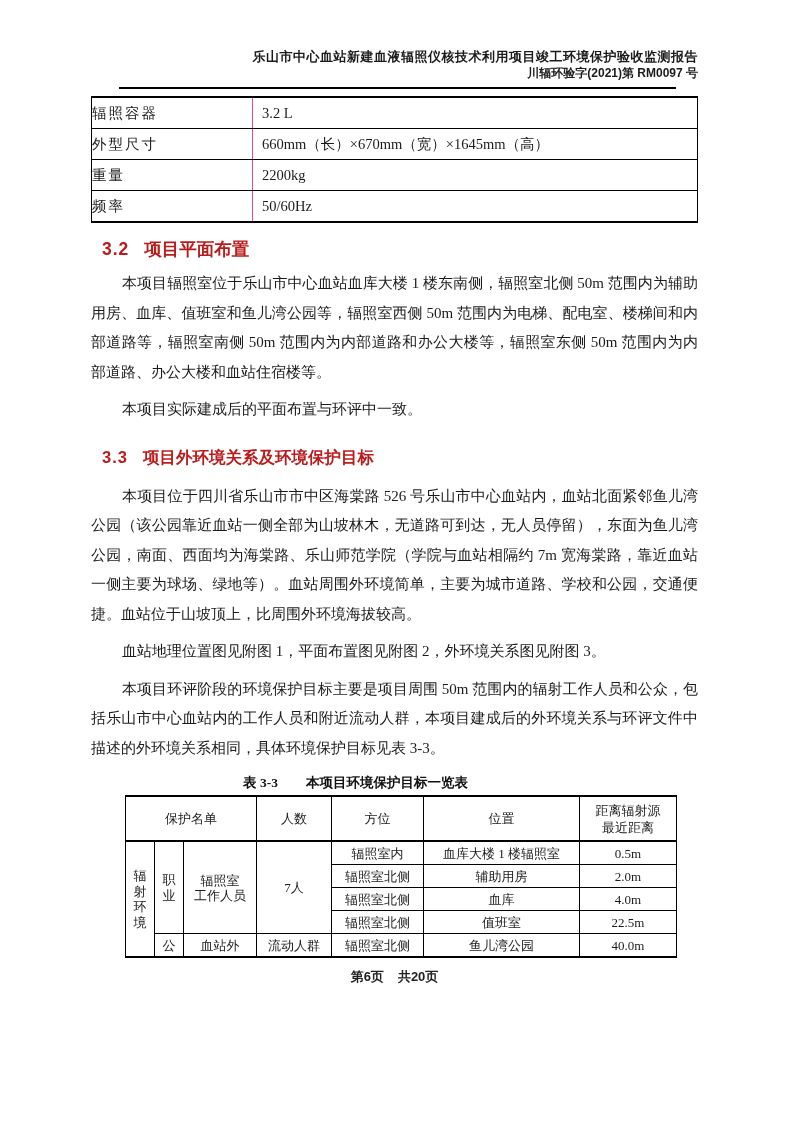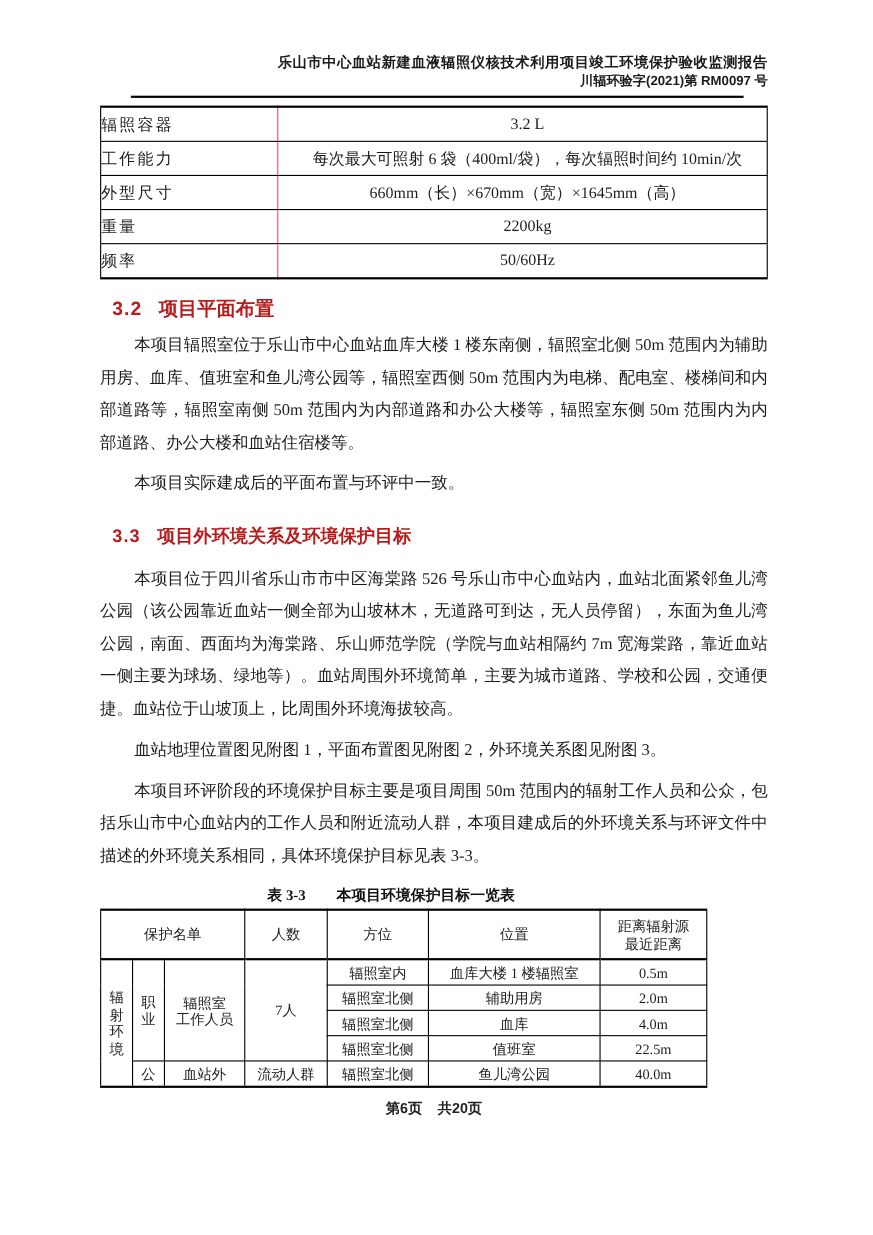--- a/index.html
+++ b/index.html
@@ -18,38 +18,38 @@
   table{border-collapse:collapse;}
   .spec-table{
     width:100%;margin-top:7px;table-layout:fixed;
     border-top:2px solid #000;border-bottom:2px solid #000;
     border-left:1px solid #000;border-right:1px solid #000;
     font-size:14.5px;
   }
   .spec-table td{border-bottom:1px solid #000;height:30px;padding:0;}
   .spec-table tr:last-child td{border-bottom:none;}
   .spec-table td.spec-label{width:160px;text-align:left;border-right:1px solid #ec4899;letter-spacing:2px;}
-  .spec-table td.spec-value{padding-left:9px;text-align:center;}
+  .spec-table td.spec-value{padding-left:9px;}
   
   .sec{font-family:"Liberation Sans","DejaVu Sans",sans-serif;font-weight:bold;color:#b91c1c;
        margin:0;padding-left:11px;line-height:24px;}
   .sec-32{font-size:17.5px;margin-top:14px;}
   .sec-33{font-size:16.5px;margin-top:20px;}
   .sec .sec-num{margin-right:15px;letter-spacing:1px;}
   
   p.body-para{font-size:15px;line-height:29.5px;text-align:justify;
       text-indent:31px;margin:8px 0 0 0;}
   p.p3{margin-top:13px;}
   
   .tbl-caption{margin-top:11px;width:551px;margin-left:34px;text-align:center;
       padding-right:90px;box-sizing:border-box;
       font-size:13.5px;font-weight:bold;color:#111;}
   .tbl-caption .cap-label{margin-right:28px;}
   .prot-table{
-    width:551px;margin-top:3px;table-layout:fixed;font-size:13px;
+    width:551px;margin-left:34px;margin-top:3px;table-layout:fixed;font-size:13px;
     border-top:2px solid #000;border-bottom:2px solid #000;
   }
   .prot-table th,.prot-table td{border:1px solid #000;text-align:center;
       font-weight:normal;padding:0 2px;white-space:pre-line;}
   .prot-table thead th{height:43px;line-height:17px;border-bottom:2px solid #000;}
   .prot-table tbody td{height:22px;line-height:15px;}
   .prot-table td.vert{line-height:15.5px;}
   
   .page-footer{margin-top:10px;text-align:center;font-size:13px;font-weight:bold;
       font-family:"Liberation Sans","DejaVu Sans",sans-serif;color:#222;}
@@ -64,24 +64,20 @@
     <div class="doc-title">乐山市中心血站新建血液辐照仪核技术利用项目竣工环境保护验收监测报告</div>
     <div class="doc-number">川辐环验字(2021)第 RM0097 号</div>
     <div class="header-rule"></div>
   </div>
 
   <table class="spec-table">
     <tbody>
       <tr>
         <td class="spec-label">辐照容器</td>
         <td class="spec-value">3.2 L</td>
-      </tr>
-      <tr>
-        <td class="spec-label">工作能力</td>
-        <td class="spec-value">每次最大可照射 6 袋（400ml/袋），每次辐照时间约 10min/次</td>
       </tr>
       <tr>
         <td class="spec-label">外型尺寸</td>
         <td class="spec-value">660mm（长）×670mm（宽）×1645mm（高）</td>
       </tr>
       <tr>
         <td class="spec-label">重量</td>
         <td class="spec-value">2200kg</td>
       </tr>
       <tr>

